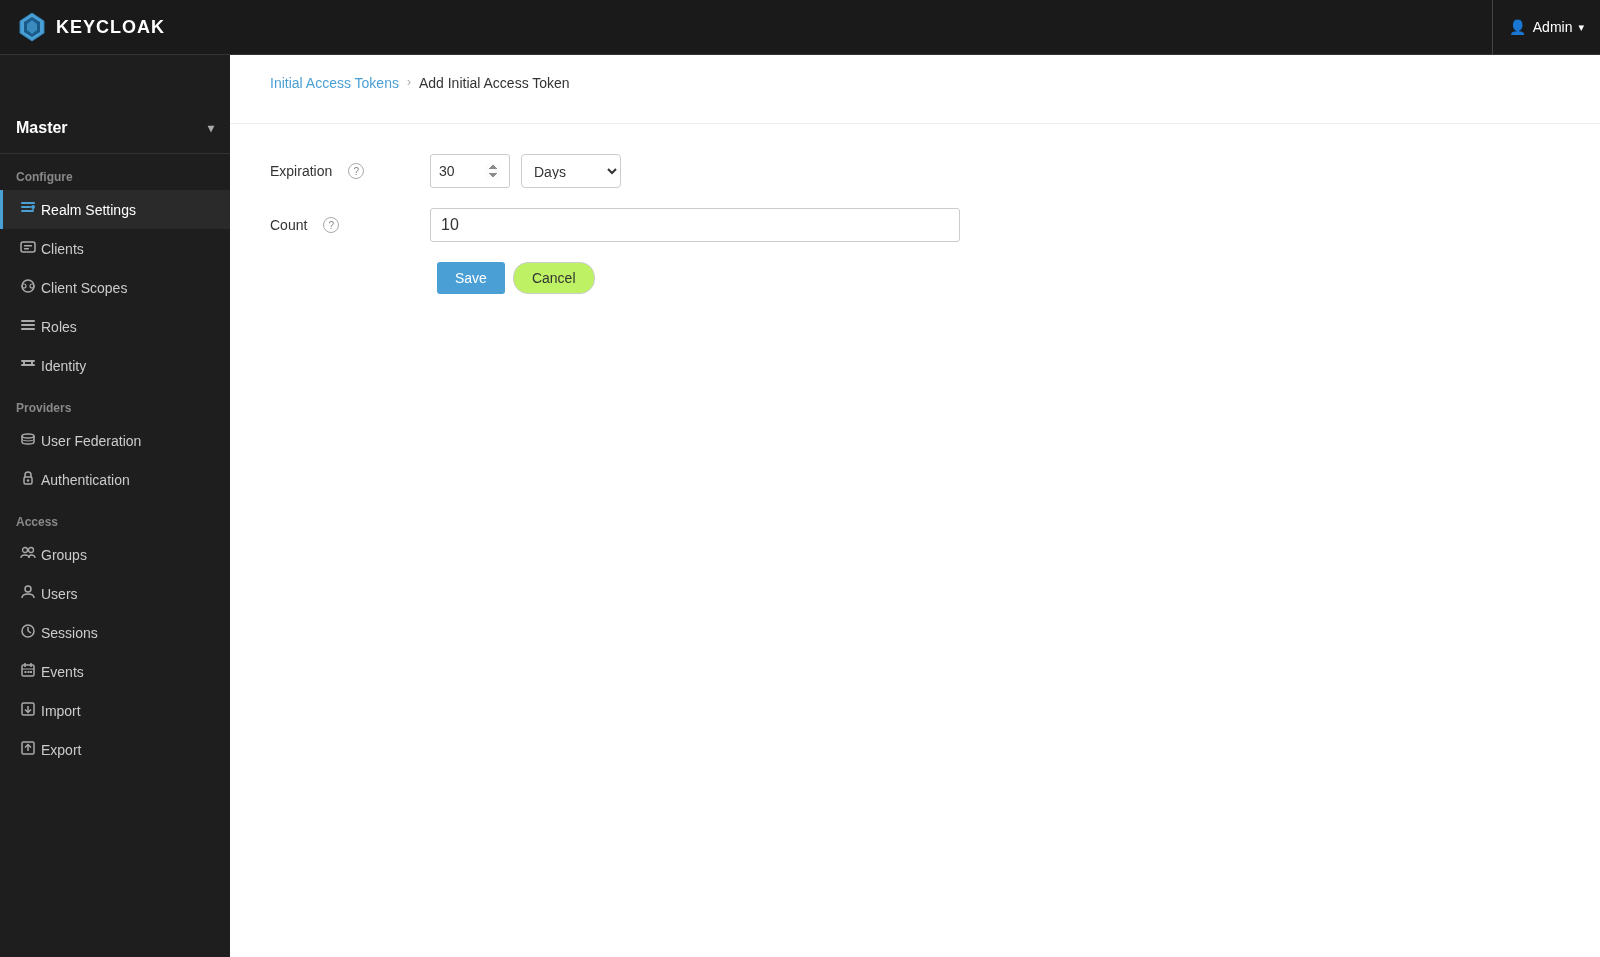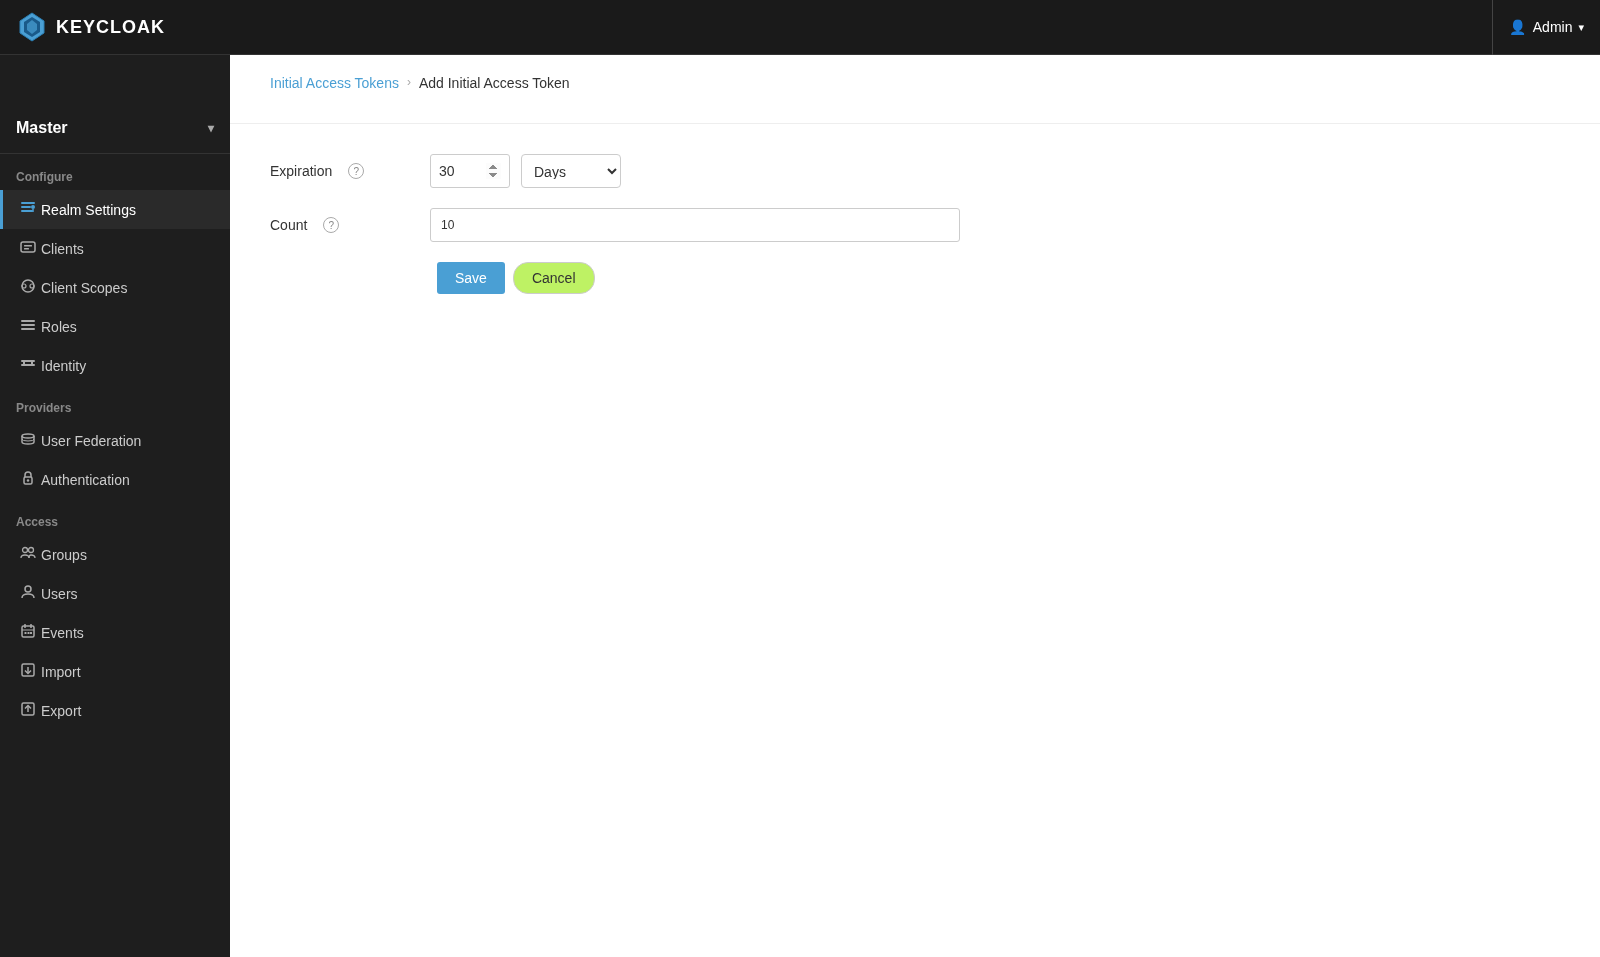--- a/index.html
+++ b/index.html
@@ -193,21 +193,21 @@
       background: #fff;
       cursor: pointer;
     }
 
     .text-input {
       width: 530px;
       height: 34px;
       border: 1px solid #ccc;
       border-radius: 3px;
       padding: 0 10px;
-      font-size: 12px;
+      font-size: 16px;
       color: #333;
       background: #fff;
     }
 
     .btn-save {
       background: #4a9fd4;
       color: #fff;
       border: none;
       padding: 8px 18px;
       border-radius: 3px;
@@ -375,20 +375,30 @@
     <div class="sidebar-item">
       <span class="icon">
         <svg width="16" height="16" viewBox="0 0 16 16" fill="#aaa">
           <circle cx="8" cy="5" r="3" fill="none" stroke="#aaa" stroke-width="1.5"></circle>
           <path d="M2,14 Q2,10 8,10 Q14,10 14,14" fill="none" stroke="#aaa" stroke-width="1.5"></path>
         </svg>
       </span>
       <span>Users</span>
     </div>
 
+    <div class="sidebar-item">
+      <span class="icon">
+        <svg width="16" height="16" viewBox="0 0 16 16" fill="#aaa">
+          <circle cx="8" cy="8" r="6" fill="none" stroke="#aaa" stroke-width="1.5"></circle>
+          <line x1="8" y1="4" x2="8" y2="8" stroke="#aaa" stroke-width="1.5"></line>
+          <line x1="8" y1="8" x2="11" y2="10" stroke="#aaa" stroke-width="1.5"></line>
+        </svg>
+      </span>
+      <span>Sessions</span>
+    </div>
 
     <div class="sidebar-item">
       <span class="icon">
         <svg width="16" height="16" viewBox="0 0 16 16" fill="#aaa">
           <rect x="2" y="3" width="12" height="11" rx="1.5" fill="none" stroke="#aaa" stroke-width="1.5"></rect>
           <line x1="5" y1="1" x2="5" y2="5" stroke="#aaa" stroke-width="1.5"></line>
           <line x1="11" y1="1" x2="11" y2="5" stroke="#aaa" stroke-width="1.5"></line>
           <line x1="2" y1="7" x2="14" y2="7" stroke="#aaa" stroke-width="1"></line>
           <rect x="4.5" y="9" width="2" height="2" rx="0.3" fill="#aaa"></rect>
           <rect x="7.5" y="9" width="2" height="2" rx="0.3" fill="#aaa"></rect>

